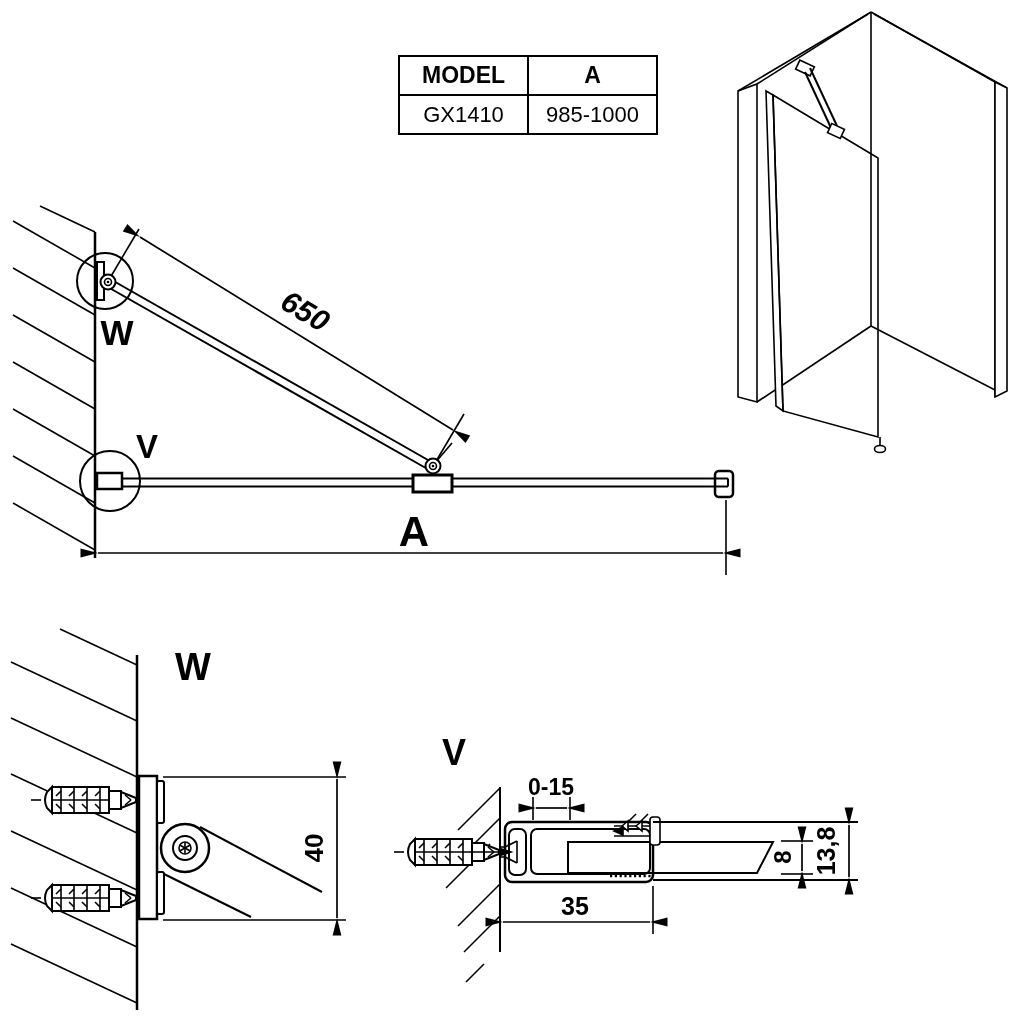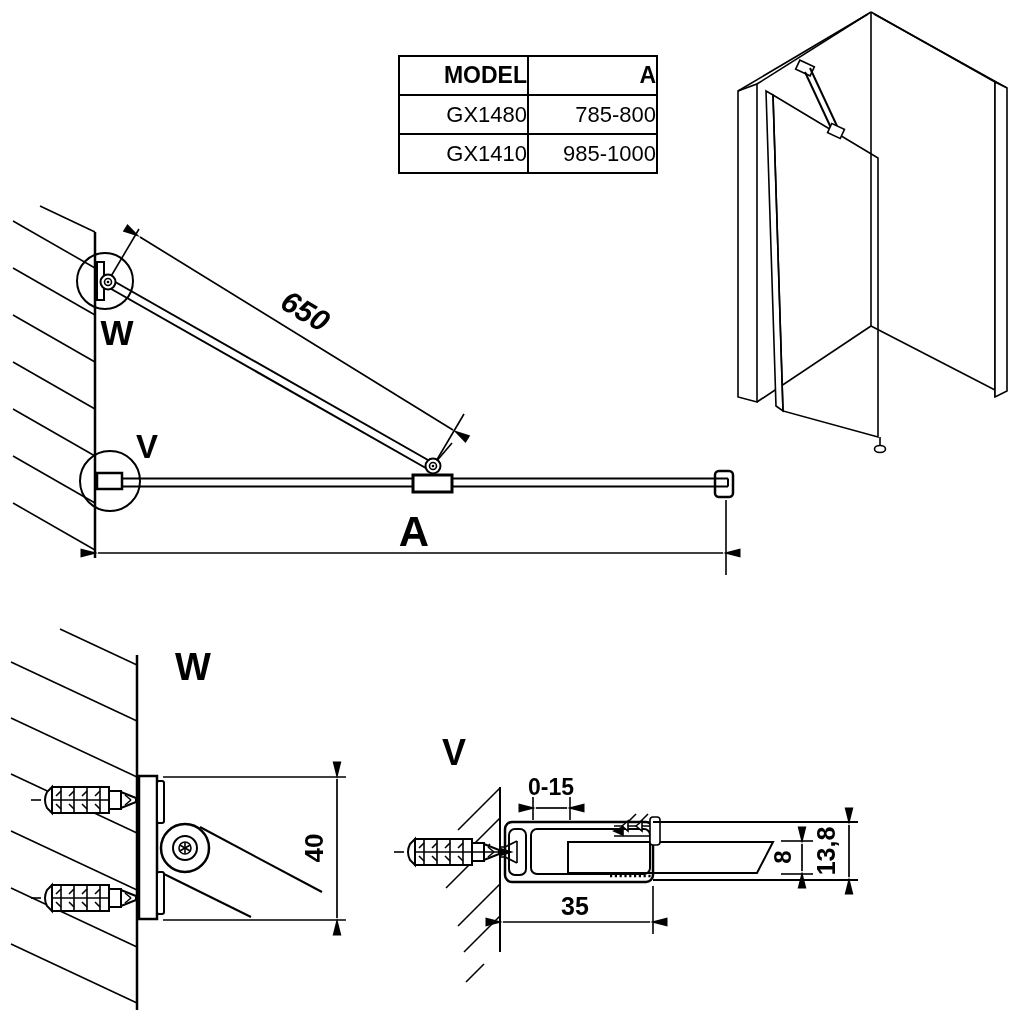--- a/index.html
+++ b/index.html
@@ -10,21 +10,21 @@
   .ln{stroke:#000;stroke-width:2;fill:none;}
   .ln25{stroke:#000;stroke-width:2.5;fill:none;}
   .ln3{stroke:#000;stroke-width:3;fill:none;}
   .thin{stroke:#000;stroke-width:1.6;fill:none;}
   .dim{stroke:#000;stroke-width:1.7;fill:none;}
   .wf{fill:#ffffff;}
   .bk{fill:#000000;}
   
   table.spec{position:absolute;left:398px;top:55px;border-collapse:collapse;table-layout:fixed;}
   table.spec th,table.spec td{
-    border:2.5px solid #000;text-align:right;vertical-align:middle;
+    border:2.5px solid #000;text-align:center;vertical-align:middle;
     font-family:"Liberation Sans",sans-serif;color:#000;background:#fff;padding:0;}
   table.spec th{width:127px;height:37px;font-size:23px;font-weight:bold;}
   table.spec td{width:127px;height:37px;font-size:22px;font-weight:normal;}
 </style>
 </head>
 <body>
 
 <div class="sheet">
 
   <svg width="1024" height="1024" viewBox="0 0 1024 1024">
@@ -270,23 +270,19 @@
     </g>
   </svg>
 
   <table class="spec">
     <tbody>
       <tr>
         <th>MODEL</th>
         <th>A</th>
       </tr>
       <tr>
-        <td>GX1480</td>
-        <td>785-800</td>
-      </tr>
-      <tr>
         <td>GX1410</td>
         <td>985-1000</td>
       </tr>
     </tbody>
   </table>
 
 </div>
 
 </body></html>

